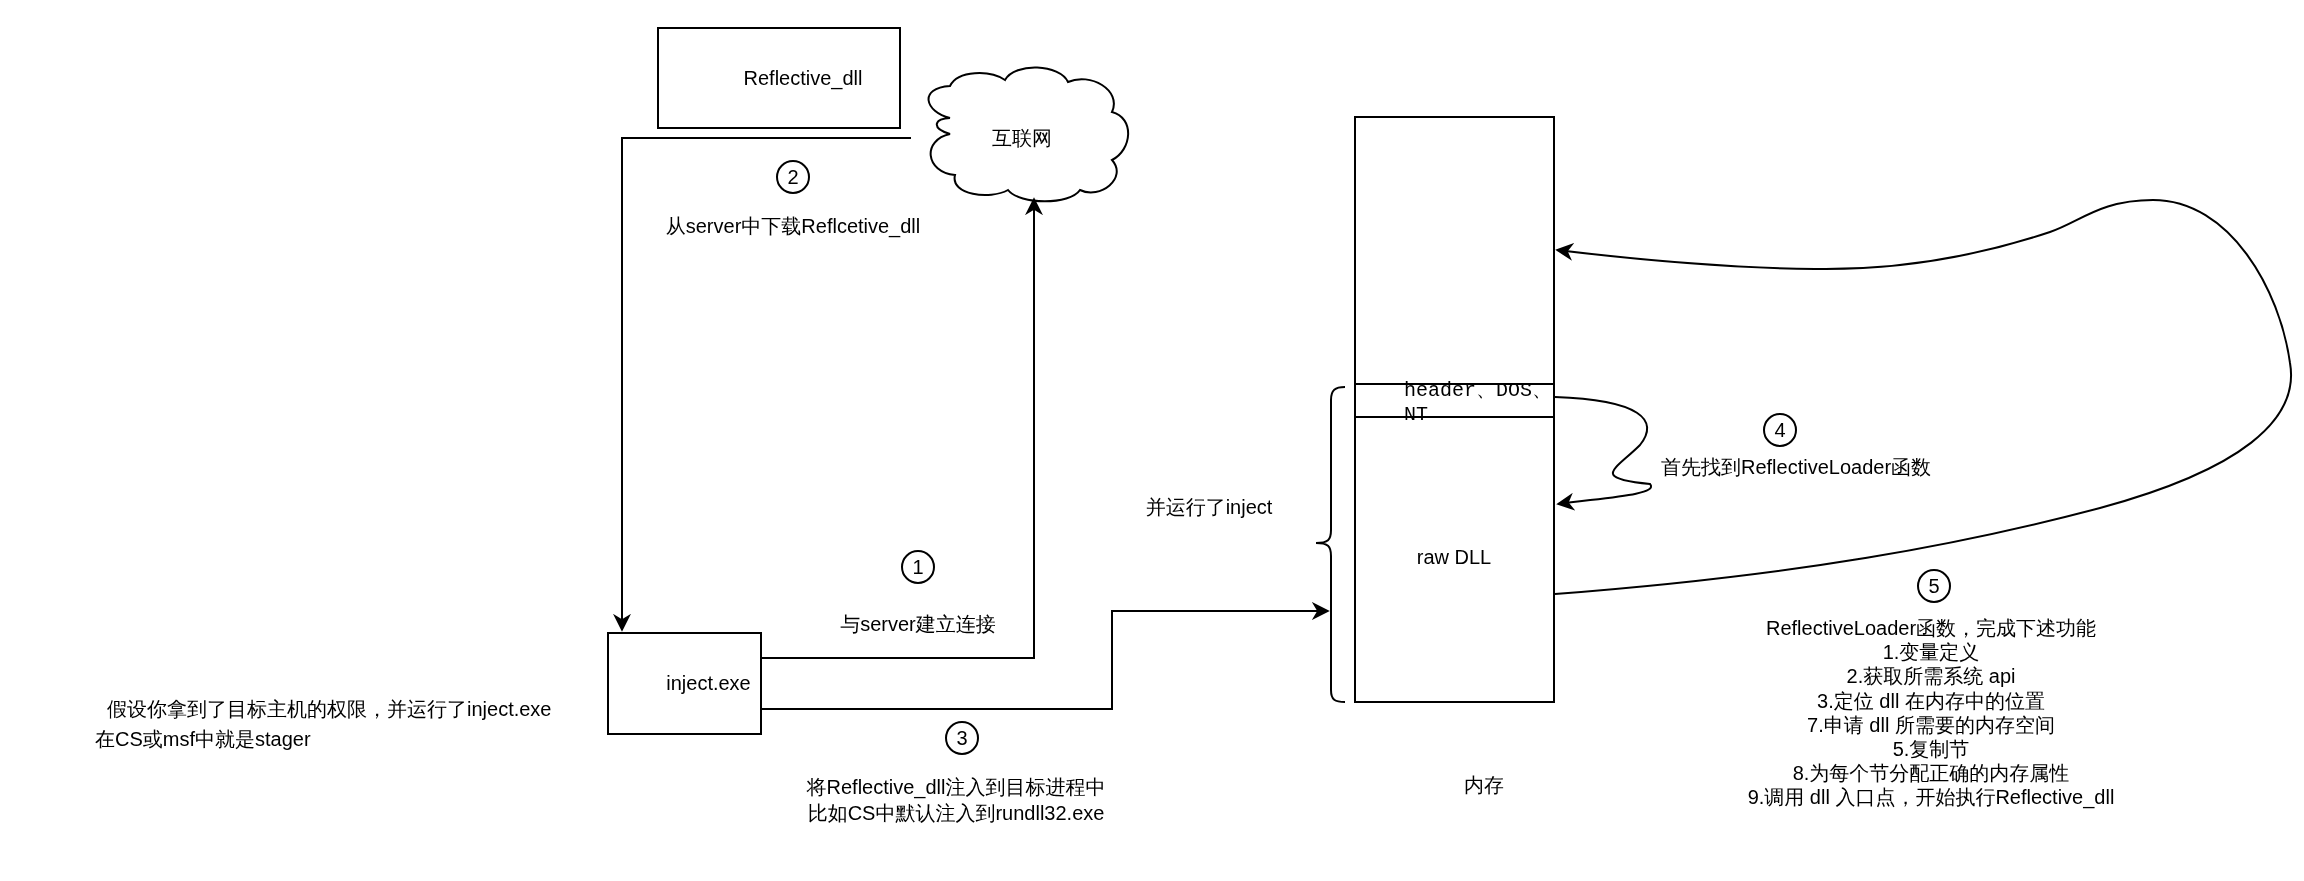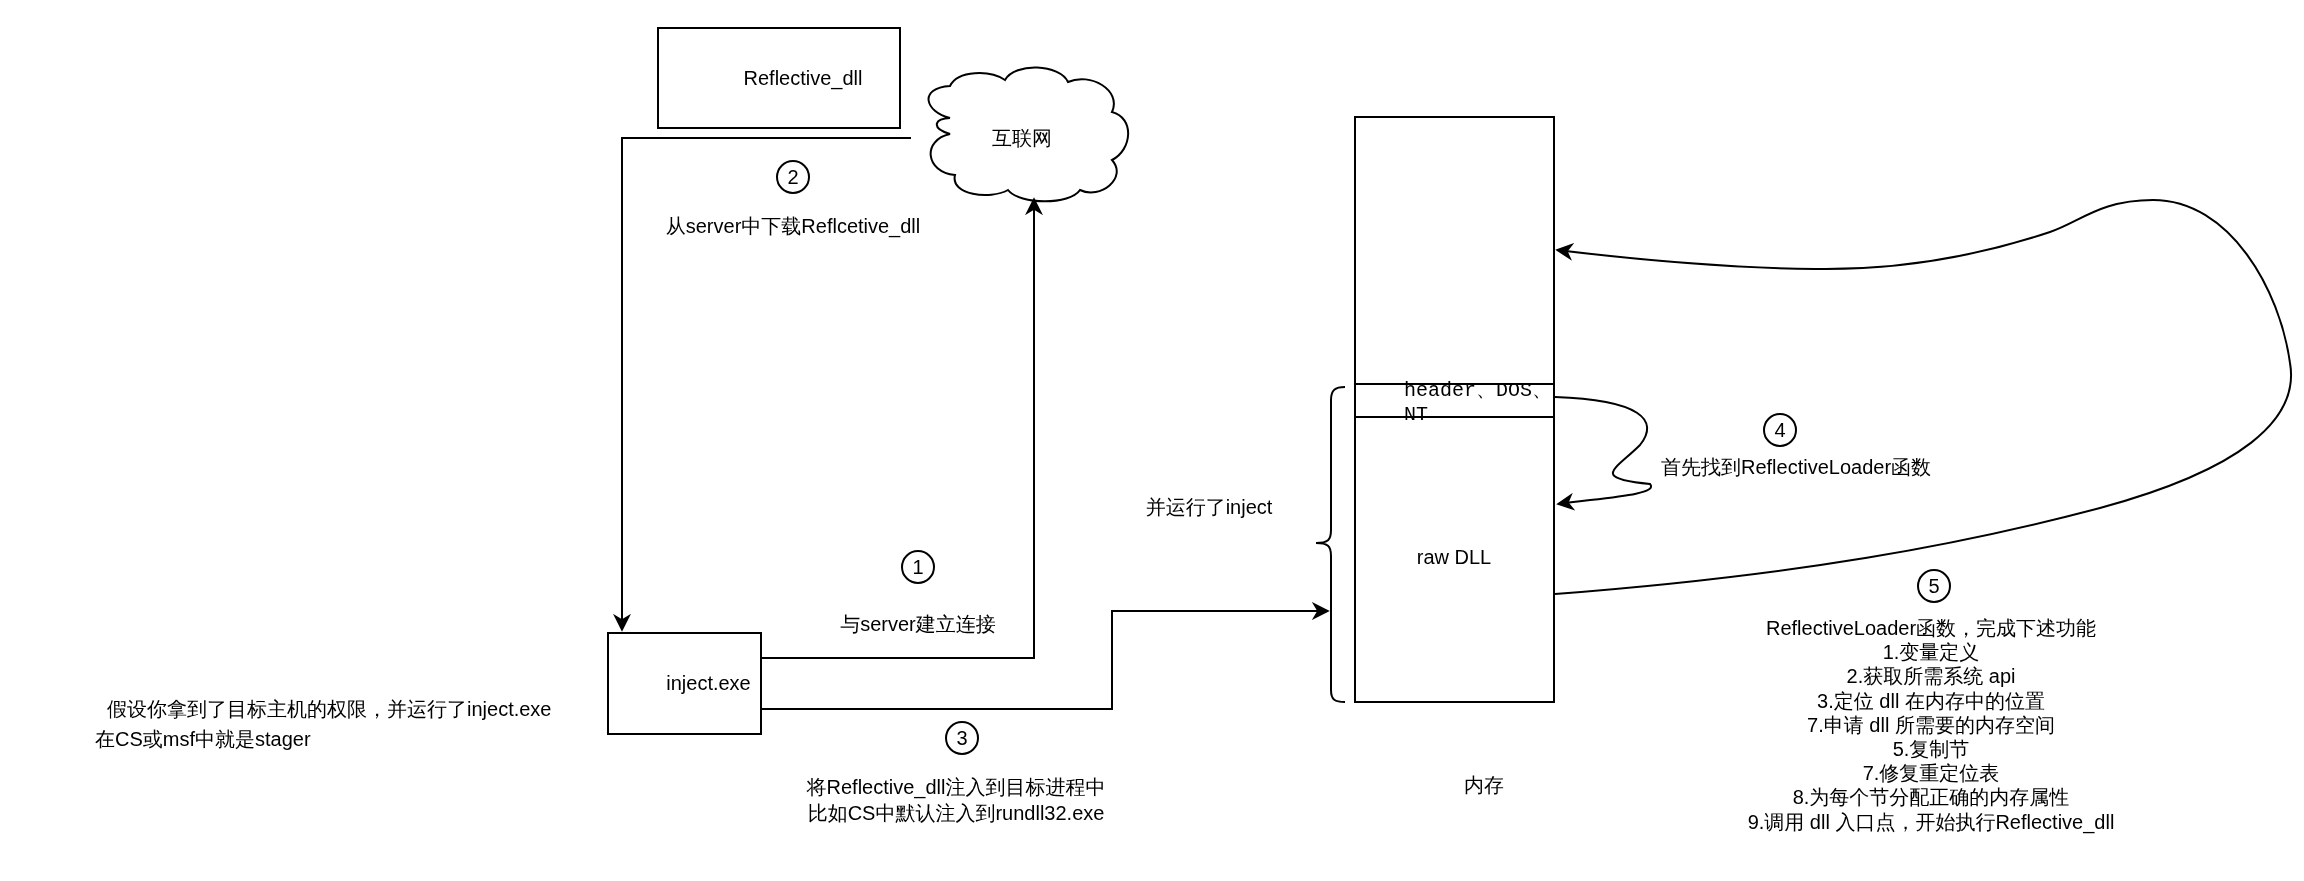--- a/index.html
+++ b/index.html
@@ -89,19 +89,18 @@
 <div class="circle-num" style="left:1934px; top:586px;">
   <span>5</span>
 </div>
 <div class="steps">
   <div>ReflectiveLoader函数，完成下述功能</div>
   <div>1.变量定义</div>
   <div>2.获取所需系统 api</div>
   <div>3.定位 dll 在内存中的位置</div>
   <div>7.申请 dll 所需要的内存空间</div>
   <div>5.复制节</div>
-  <div>7.修复重定位表</div>
   <div>8.为每个节分配正确的内存属性</div>
   <div>9.调用 dll 入口点，开始执行Reflective_dll</div>
 </div>
 
 <span class="txt left" style="left:107px; top:689px;margin-top:20px;">假设你拿到了目标主机的权限，并运行了inject.exe</span>
 <span class="txt left" style="left:95px; top:739px;">在CS或msf中就是stager</span>
 
 </body></html>

